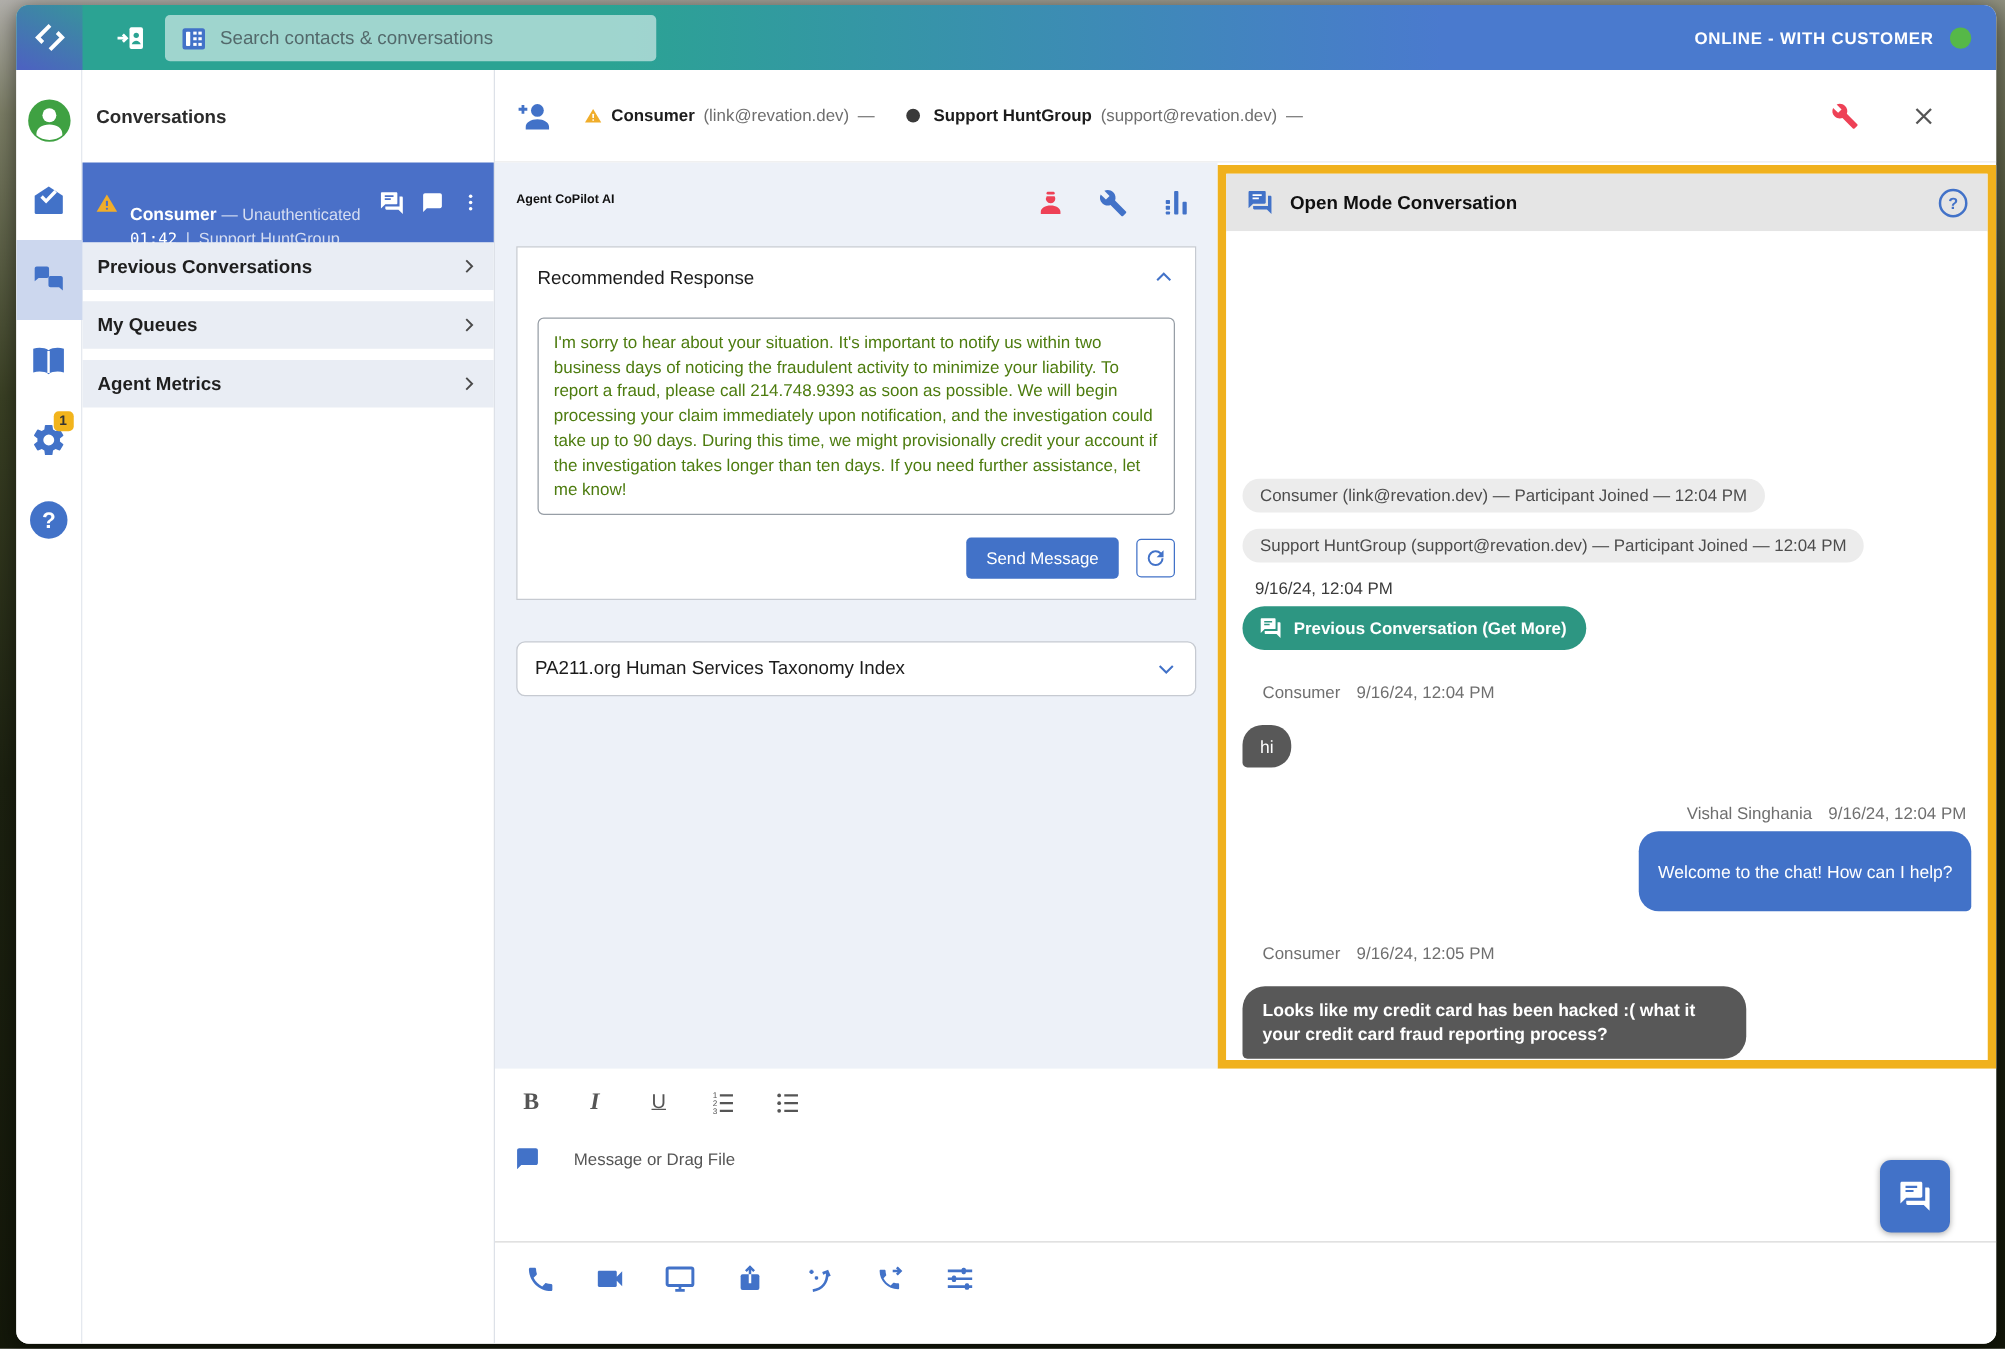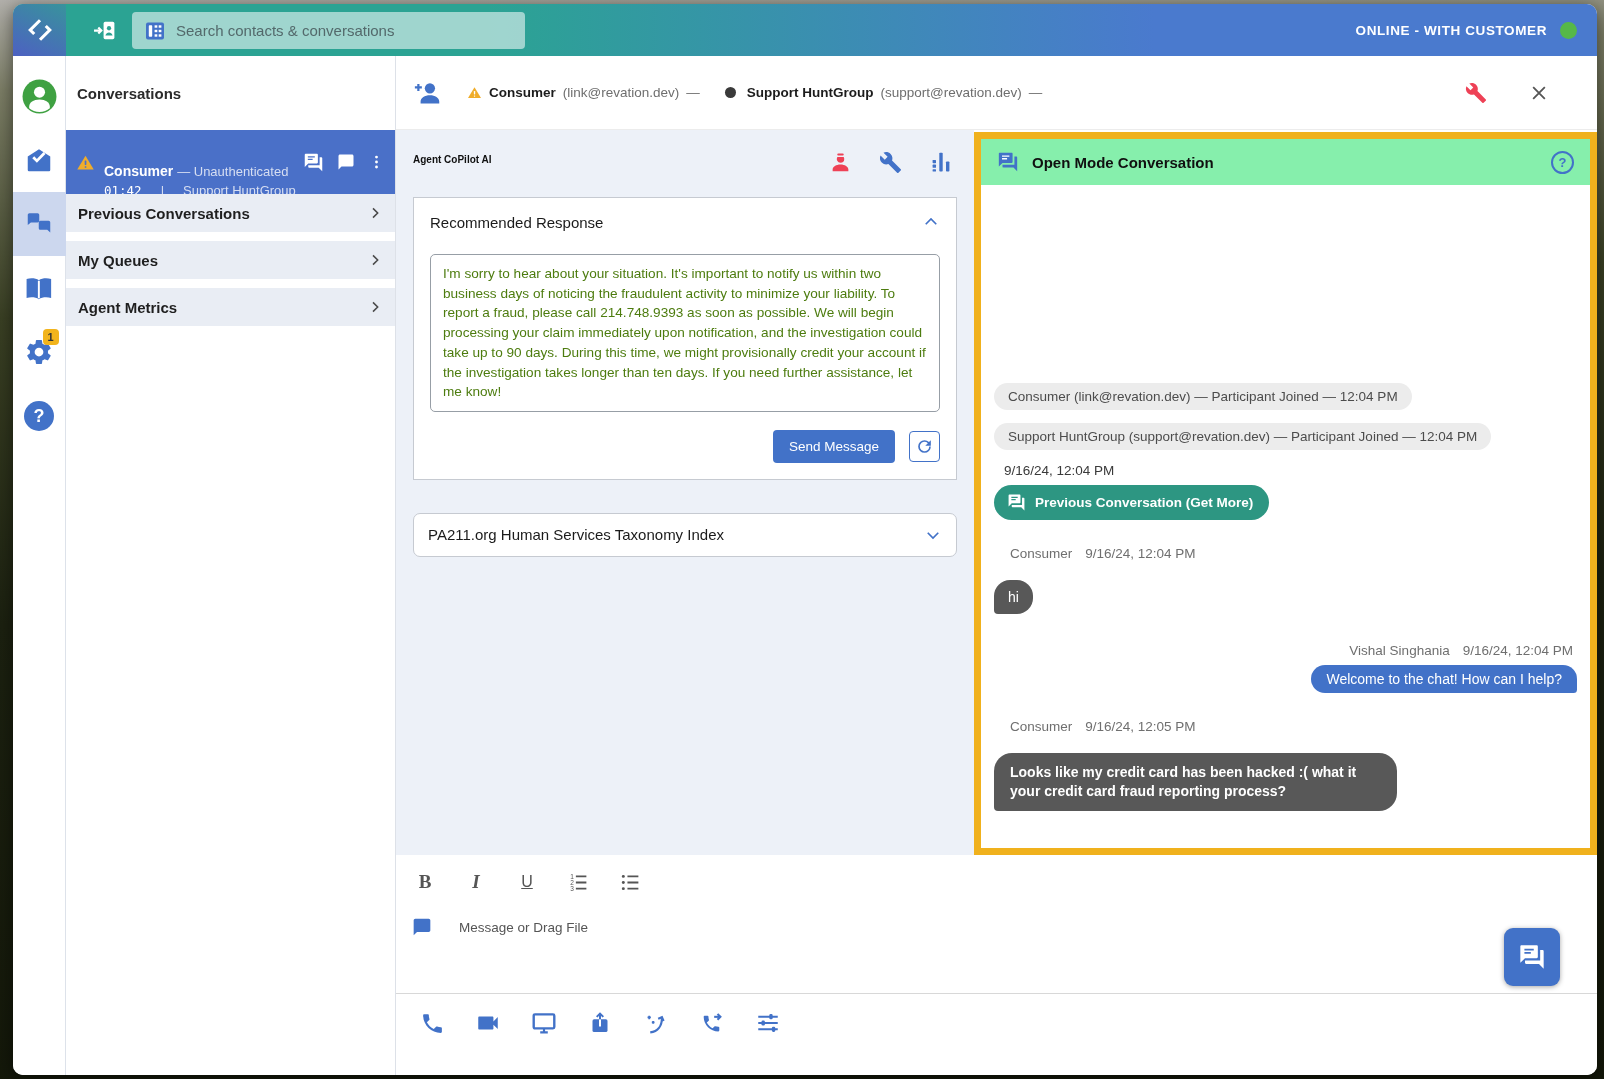--- a/index.html
+++ b/index.html
@@ -44,21 +44,21 @@
   .convs { width:330px; flex:none; background:#fff; border-right:1px solid #dde1e8;
     display:flex; flex-direction:column; }
   .convs-header { height:74px; flex:none; display:flex; align-items:center; padding-left:11px;
     font-size:15px; font-weight:600; color:#2b2b2b; }
   .conv-selected { height:64px; flex:none; background:#4a70c8; display:flex; align-items:center;
     padding:0 8px 0 10px; color:#fff; cursor:pointer; }
   .conv-texts { margin-left:9px; flex:1; min-width:0;margin-top:36px; }
   .conv-line1 { font-size:14px; }
   .conv-name { font-weight:700; }
   .conv-status { color:#d6def2; font-size:13px; }
-  .conv-line2 { margin-top:4px; font-size:13px; color:#d6def2; display:flex; gap:19px; align-items:flex-end; }
+  .conv-line2 { margin-top:4px; font-size:13px; color:#d6def2; display:flex; gap:7px; align-items:flex-end; }
   .conv-timer { font-family:"DejaVu Sans Mono",monospace; color:#fff; font-size:12.5px; }
   .conv-icons { display:flex; align-items:center; gap:13px; padding-right:2px; }
   .section-row { height:38px; flex:none; background:#e9edf4; display:flex; align-items:center;
     padding:0 12px; font-size:15px; font-weight:700; color:#1f1f1f; cursor:pointer; }
   .section-row + .section-row { margin-top:9px; }
   .section-chev { margin-left:auto; color:#4a4a4a; }
   
   .right-region { flex:1; min-width:0; display:flex; flex-direction:column; }
   .participants-bar { height:74px; flex:none; background:#fff; display:flex; align-items:center;
     padding:0 48px 0 17px; border-bottom:1px solid #ececec; }
@@ -82,39 +82,39 @@
   .response-box { margin-top:23px; border:1px solid #979ea6; border-radius:5px; padding:9px 12px;
     font-size:13.6px; line-height:1.45; color:#4d7c0f; min-height:156px; }
   .response-actions { margin-top:18px; display:flex; justify-content:flex-end; align-items:center; gap:14px; }
   .send-btn { background:#4272c8; color:#fff; border:none; border-radius:4px; padding:9px 16px;
     font-size:13.5px; font-weight:500; font-family:"Liberation Sans",sans-serif; cursor:pointer; }
   .refresh-btn { width:31px; height:31px; border:1.5px solid #4272c8; border-radius:4px; background:#fff;
     display:grid; place-items:center; cursor:pointer; }
   
   .chat-panel { flex:1; min-width:0; margin-top:2px; border:7px solid #f0b11d; background:#fff;
     display:flex; flex-direction:column; }
-  .chat-header { height:46px; flex:none; background:#86efac; display:flex; align-items:center; padding:0 16px; }
+  .chat-header { height:46px; flex:none; background:#e5e5e5; display:flex; align-items:center; padding:0 16px; }
   .chat-title { margin-left:13px; font-size:15px; font-weight:600; color:#101010; }
   .chat-help { margin-left:auto; width:23px; height:23px; border-radius:50%; border:2px solid #4272c8;
     color:#4272c8; font-size:13px; font-weight:700; display:grid; place-items:center; cursor:pointer; }
   .chat-body { flex:1; background:#fff; padding:0 13px; overflow:hidden; }
   .chat-spacer { height:198px; }
   .sys-pill { display:table; background:#ececec; border-radius:14px; padding:6px 14px;
     font-size:13.5px; color:#4c4c4c; margin-bottom:13px; }
   .date-label { margin:10px 0 7px 10px; font-size:13.5px; color:#3a3a3a; }
   .prev-btn { display:inline-flex; align-items:center; gap:9px; background:#2d9682; color:#fff;
     border:none; border-radius:18px; padding:8px 16px 8px 13px; font-size:13.5px; font-weight:700;
     font-family:"Liberation Sans",sans-serif; cursor:pointer; }
   .msg { margin-top:26px; }
   .msg-meta { display:flex; gap:13px; font-size:13.5px; color:#6f6f6f; margin:0 0 7px 16px; }
   .msg.right { text-align:right; margin-top:29px; }
   .msg.right .msg-meta { justify-content:flex-end; margin:0 4px 7px 0; }
   .bubble { display:inline-block; color:#fff; font-size:14px; padding:9px 14px; text-align:left; }
   .bubble.gray { background:#585858; border-radius:16px 16px 16px 4px;margin-top:12px; }
-  .bubble.blue { background:#4272c8; border-radius:16px 16px 4px 16px; padding:6px 15px; font-weight:500; }
+  .bubble.blue { background:#4272c8; border-radius:16px 16px 4px 16px; padding:24px 15px; font-weight:500; }
   .bubble.big { width:403px; border-radius:18px 18px 18px 4px; font-weight:700; line-height:1.35; padding:10px 16px; }
   
   .composer { flex:1; background:#fff; position:relative; min-height:0; }
   .fmt-row { display:flex; align-items:center; gap:31px; padding:16px 0 0 19px; color:#555; }
   .fmt-btn { cursor:pointer; display:grid; place-items:center; min-width:20px; }
   .fmt-b { font-family:"Liberation Serif",serif; font-weight:700; font-size:19px; }
   .fmt-i { font-family:"Liberation Serif",serif; font-style:italic; font-weight:600; font-size:19px; }
   .fmt-u { font-size:16px; font-weight:500; text-decoration:underline; }
   .drop-row { display:flex; align-items:center; gap:27px; margin:24px 0 0 16px;
     color:#555; font-size:13.5px; cursor:text; }

